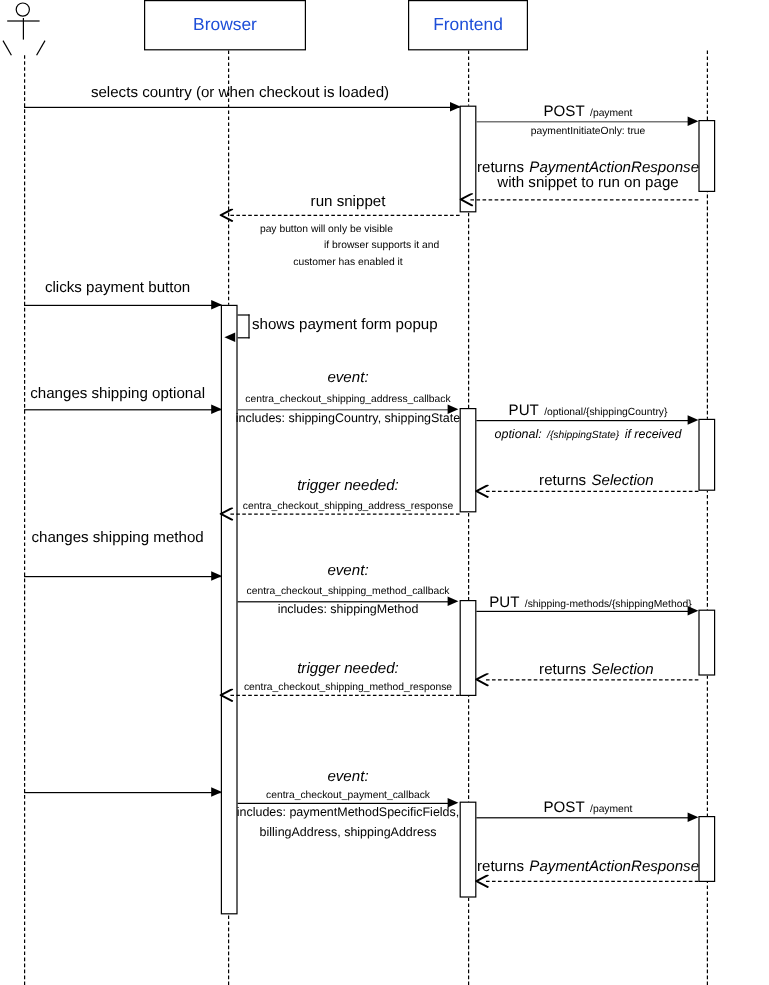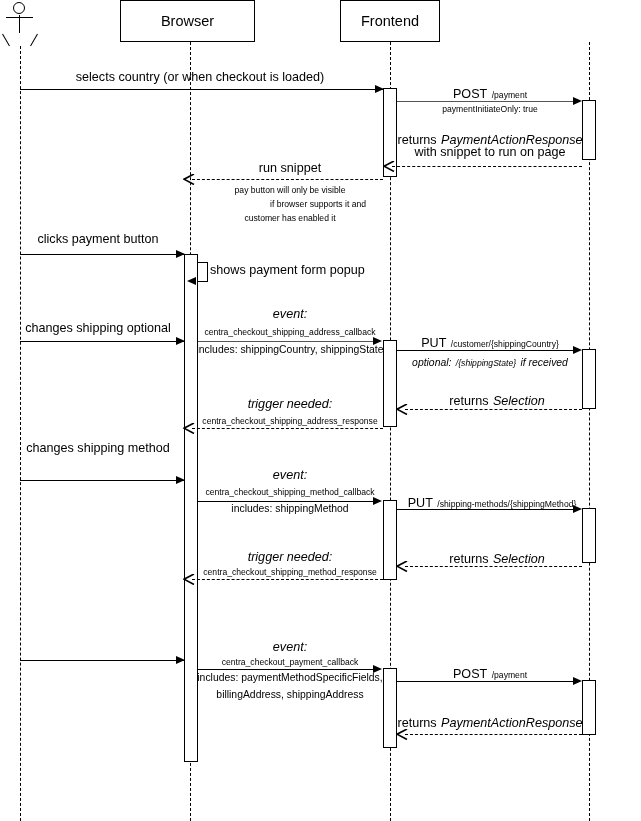--- a/index.html
+++ b/index.html
@@ -2,21 +2,21 @@
 <html><head>
 <meta charset="utf-8">
 <style>
   html,body{margin:0;padding:0;background:#ffffff;}
   body{font-family:"Liberation Sans", sans-serif; color:#000;}
   #canvas{position:relative;width:641px;height:821px;background:#ffffff;overflow:hidden;}
 
   
   .pbox{position:absolute;border:1.4px solid #000;background:#fff;
         display:flex;align-items:center;justify-content:center;
-        font-size:14.5px;color:#000000;box-sizing:border-box;}
+        font-size:14.5px;color:#1d4ed8;box-sizing:border-box;}
 
   
   .lifeline{position:absolute;width:0;border-left:1.6px dashed #000;}
 
   
   .act{position:absolute;border:1.5px solid #000;background:#fff;box-sizing:border-box;}
 
   
   .msg{position:absolute;height:0;border-top:1.5px solid #000;}
   .msg.dashed{border-top:1.5px dashed #000;}
@@ -116,21 +116,21 @@
       </svg>
   </div>
 
   <div class="lbl big c" style="left:290px;top:162px;">run snippet</div>
   <div class="msg dashed" style="left:192px;top:179px;width:191px;"></div>
   <div class="oah" style="left:183px;top:174px;">
     <svg width="12" height="11" viewBox="0 0 12 11">
         <path d="M11 0 L1 5.2 L11 10.5" fill="none" stroke="#000" stroke-width="1.6"></path>
       </svg>
   </div>
-  <div class="lbl small c" style="left:290px;top:186px;">pay button will only be visible</div>
+  <div class="lbl small c" style="left:272px;top:186px;">pay button will only be visible</div>
   <div class="lbl small c" style="left:290px;top:200px;margin-left:28px;">if browser supports it and</div>
   <div class="lbl small c" style="left:290px;top:214px;">customer has enabled it</div>
 
   <div class="lbl big c" style="left:98px;top:233px;">clicks payment button</div>
   <div class="msg" style="left:20px;top:254px;width:164px;"></div>
   <div class="ah right" style="left:176px;top:249.5px;"></div>
 
   <div class="lbl big" style="left:210px;top:264px;">shows payment form popup</div>
 
   <div class="lbl big c" style="left:98px;top:322px;">changes shipping optional</div>
@@ -138,21 +138,21 @@
   <div class="ah right" style="left:176px;top:336.5px;"></div>
 
   <div class="lbl big it c" style="left:290px;top:308px;">event:</div>
   <div class="lbl small c" style="left:290px;top:328px;">centra_checkout_shipping_address_callback</div>
   <div class="msg grey" style="left:198px;top:341px;width:177px;"></div>
   <div class="ah right" style="left:373px;top:336.5px;"></div>
   <div class="lbl mid c" style="left:290px;top:345px;">includes: shippingCountry, shippingState</div>
 
   <div class="lbl c" style="left:490px;top:334px;">
     <span class="big">PUT</span>
-    <span class="small">/customer/{shippingCountry}</span>
+    <span class="small">/optional/{shippingCountry}</span>
   </div>
   <div class="msg" style="left:397px;top:350px;width:178px;"></div>
   <div class="ah right" style="left:573px;top:345.5px;"></div>
   <div class="lbl c" style="left:490px;top:353px;">
     <span class="mid it">optional:</span>
     <span class="small it">/{shippingState}</span>
     <span class="mid it">if received</span>
   </div>
 
   <div class="lbl c" style="left:497px;top:392px;">

